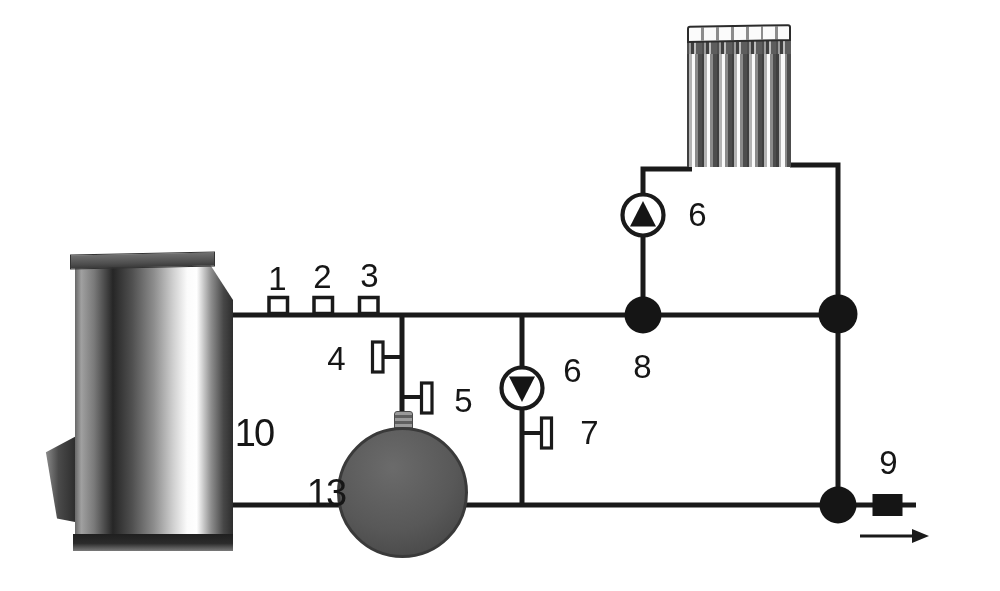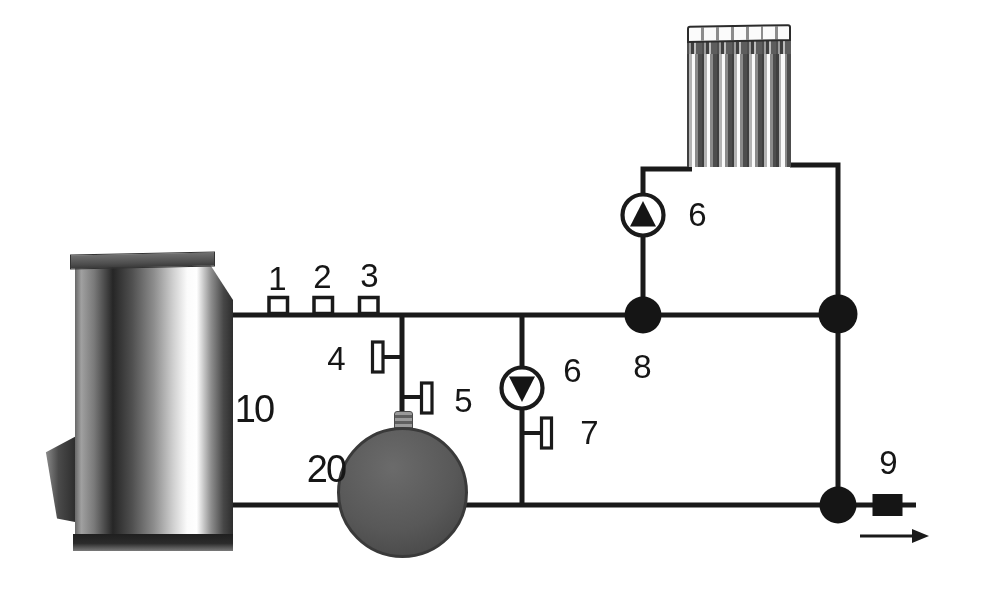--- a/index.html
+++ b/index.html
@@ -74,21 +74,21 @@
   
   .lbl{
     position:absolute;
     transform:translate(-50%,-50%);
     color:#161616;
     font-size:33px;
     letter-spacing:-1px;
     line-height:1;
     white-space:nowrap;
   }
-  .lbl.big{font-size:38px;letter-spacing:-2px;}
+  .lbl.big{font-size:38px;letter-spacing:-2px;margin-top:24px;}
 </style>
 </head>
 <body>
 
 <div class="canvas">
 
   <div class="abs boiler-burner"></div>
   <div class="abs boiler-body"></div>
   <div class="abs boiler-lid"></div>
   <div class="abs boiler-base"></div>
@@ -155,15 +155,15 @@
   <span class="lbl" style="left:322px;top:276px;">2</span>
   <span class="lbl" style="left:369px;top:275px;">3</span>
   <span class="lbl" style="left:336px;top:358px;">4</span>
   <span class="lbl" style="left:463px;top:400px;">5</span>
   <span class="lbl" style="left:572px;top:370px;">6</span>
   <span class="lbl" style="left:589px;top:432px;">7</span>
   <span class="lbl" style="left:642px;top:366px;">8</span>
   <span class="lbl" style="left:697px;top:214px;">6</span>
   <span class="lbl" style="left:888px;top:462px;">9</span>
   <span class="lbl big" style="left:254px;top:409px;">10</span>
-  <span class="lbl big" style="left:326px;top:469px;">20</span>
+  <span class="lbl big" style="left:326px;top:469px;">13</span>
 
 </div>
 
 </body></html>

